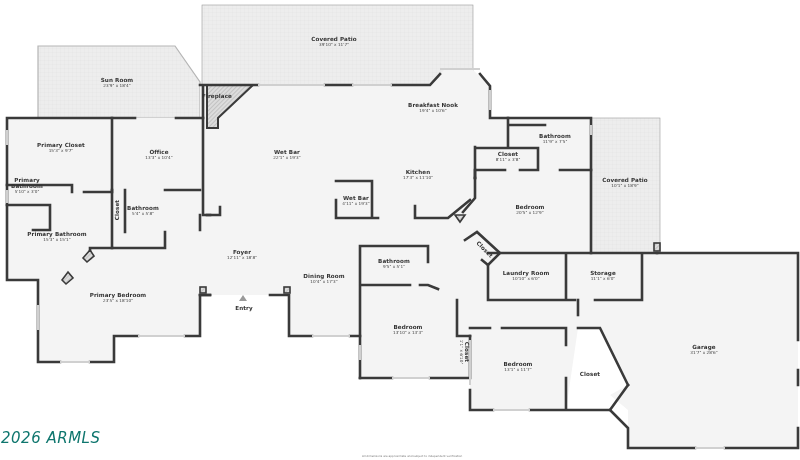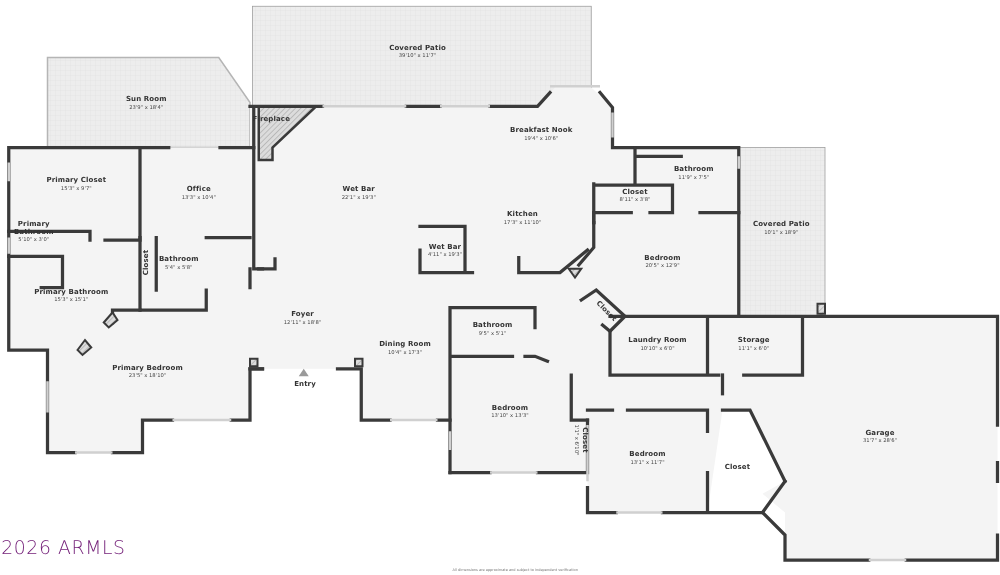--- a/index.html
+++ b/index.html
@@ -4,21 +4,21 @@
   <style>
     html, body { margin: 0; padding: 0; background: #ffffff; }
     body { width: 800px; height: 460px; overflow: hidden; position: relative; font-family: "Liberation Sans", sans-serif; }
     #plan { position: absolute; left: 0; top: 0; width: 800px; height: 460px; }
     .room-label { position: absolute; transform: translate(-50%, -50%); text-align: center; white-space: nowrap; line-height: 1.05; pointer-events: auto; }
     .room-name { display: block; font-family: "DejaVu Sans", sans-serif; font-weight: bold; font-size: 5.6px; color: #333333; letter-spacing: 0.1px; }
     .room-dim { display: block; font-family: "DejaVu Sans", sans-serif; font-size: 4.2px; color: #444444; }
     .rot90 { transform: translate(-50%, -50%) rotate(-90deg); }
     .rot90b { transform: translate(-50%, -50%) rotate(90deg); }
     .rot45 { transform: translate(-50%, -50%) rotate(45deg); }
-    .watermark { position: absolute; left: 1px; top: 429px; font-family: "DejaVu Sans", sans-serif; font-size: 15px; color: #701a75; letter-spacing: 0.5px; font-weight: 300; }
+    .watermark { position: absolute; left: 1px; top: 429px; font-family: "DejaVu Sans", sans-serif; font-size: 15px; color: #0f766e; letter-spacing: 0.5px; font-weight: 300; font-style: italic; }
     .disclaimer { position: absolute; left: 362px; top: 454px; font-family: "DejaVu Sans", sans-serif; font-size: 2.8px; color: #777; }
     .entry-arrow { position: absolute; left: 239px; top: 295px; width: 0; height: 0; border-left: 4px solid transparent; border-right: 4px solid transparent; border-bottom: 6px solid #9a9a9a; }
   </style>
 </head>
 <body>
 
 <svg id="plan" viewBox="0 0 800 460" xmlns="http://www.w3.org/2000/svg">
   <defs>
     <pattern id="tile" width="4" height="4" patternUnits="userSpaceOnUse">
       <rect width="4" height="4" fill="#ededed"></rect>

